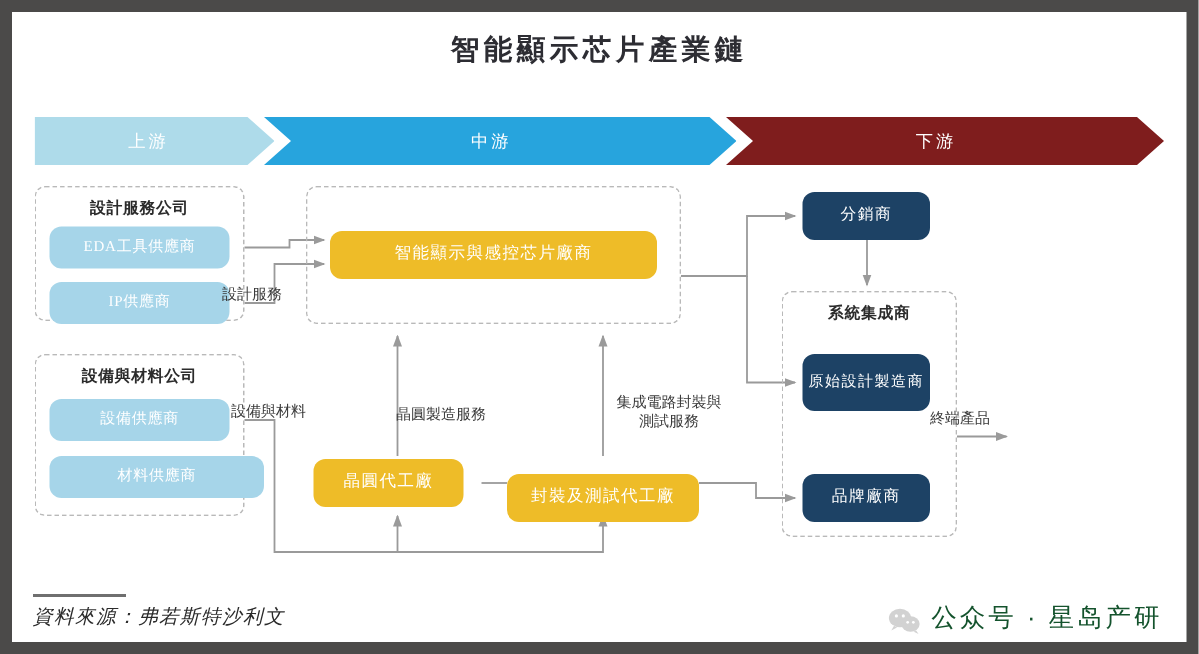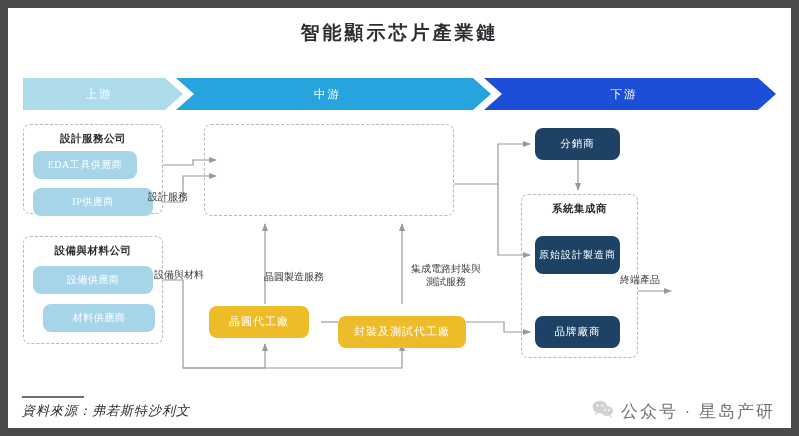--- a/index.html
+++ b/index.html
@@ -29,21 +29,21 @@
     color:#ffffff;font-size:11.5px;letter-spacing:2px;
   }
   .chev{
     clip-path:polygon(0 0, calc(100% - 18px) 0, 100% 50%, calc(100% - 18px) 100%, 0 100%);
   }
   .chev-notch{
     clip-path:polygon(0 0, calc(100% - 18px) 0, 100% 50%, calc(100% - 18px) 100%, 0 100%, 18px 50%);
   }
   #band-up{left:15px;top:70px;width:160px;background:#aedbea;text-align:right;}
   #band-mid{left:168px;top:70px;width:315px;background:#27a4dd;}
-  #band-down{left:476px;top:70px;width:292px;background:#1d4ed8;}
+  #band-down{left:476px;top:70px;width:292px;background:#7f1d1d;}
   .banner span{position:relative;left:-6px;}
   #band-up span{left:-4px;}
 
   
   .group{
     position:absolute;
     border:1px dashed #b9b9b9;
     border-radius:7px;
     box-sizing:border-box;
   }
@@ -64,24 +64,24 @@
     display:flex;align-items:center;justify-content:center;
     text-align:center;
     color:#ffffff;
     box-sizing:border-box;
     line-height:1.25;
   }
   .lblue{background:#a6d5e9;font-size:10px;letter-spacing:.5px;}
   .yellow{background:#eebc28;font-size:11px;letter-spacing:1px;}
   .navy{background:#1d4265;font-size:10.5px;letter-spacing:1px;}
 
-  #n-eda   {left:25px;top:143px;width:104px;height:28px;}
+  #n-eda   {left:25px;top:143px;width:120px;height:28px;}
   #n-ip    {left:25px;top:180px;width:120px;height:28px;}
   #n-equip {left:25px;top:258px;width:120px;height:28px;}
-  #n-mat   {left:35px;top:296px;width:112px;height:28px;}
+  #n-mat   {left:25px;top:296px;width:143px;height:28px;}
 
   #n-chip  {left:212px;top:146px;width:218px;height:32px;}
   #n-wafer {left:201px;top:298px;width:100px;height:32px;}
   #n-pack  {left:330px;top:308px;width:128px;height:32px;}
 
   #n-dist  {left:527px;top:120px;width:85px;height:32px;}
   #n-odm   {left:527px;top:228px;width:85px;height:38px;font-size:10px;}
   #n-brand {left:527px;top:308px;width:85px;height:32px;}
 
   
@@ -109,22 +109,22 @@
   #wires{position:absolute;left:0;top:0;width:783px;height:420px;}
 
   
   #rule{position:absolute;left:14px;top:388px;width:62px;height:2px;background:#6f6f6f;}
   #source{
     position:absolute;left:14px;top:394px;
     font-size:13px;font-style:italic;color:#2b2b2b;letter-spacing:1px;
   }
   #watermark{
     position:absolute;right:16px;top:392px;
-    display:flex;align-items:flex-start;
-    color:#737373;font-size:17px;letter-spacing:2px;
+    display:flex;align-items:flex-end;
+    color:#14532d;font-size:17px;letter-spacing:2px;
     font-family:"Liberation Sans","DejaVu Sans",sans-serif;
   }
   #watermark .wm-icon{margin-right:7px;display:flex;}
 </style>
 </head>
 <body>
 
 <div id="page">
 
   <div class="title">智能顯示芯片產業鏈</div>
@@ -177,20 +177,21 @@
   <div class="node lblue" id="n-eda">EDA工具供應商</div>
   <div class="node lblue" id="n-ip">IP供應商</div>
 
   <div class="group" id="grp-equip">
     <div class="group-title">設備與材料公司</div>
   </div>
   <div class="node lblue" id="n-equip">設備供應商</div>
   <div class="node lblue" id="n-mat">材料供應商</div>
 
   <div class="group" id="grp-chip"></div>
+  <div class="node yellow" id="n-chip">智能顯示與感控芯片廠商</div>
   <div class="node yellow" id="n-wafer">晶圓代工廠</div>
   <div class="node yellow" id="n-pack">封裝及測試代工廠</div>
 
   <div class="node navy" id="n-dist">分銷商</div>
 
   <div class="group" id="grp-sysint">
     <div class="group-title">系統集成商</div>
   </div>
   <div class="node navy" id="n-odm">
     <span>原始設計</span>

